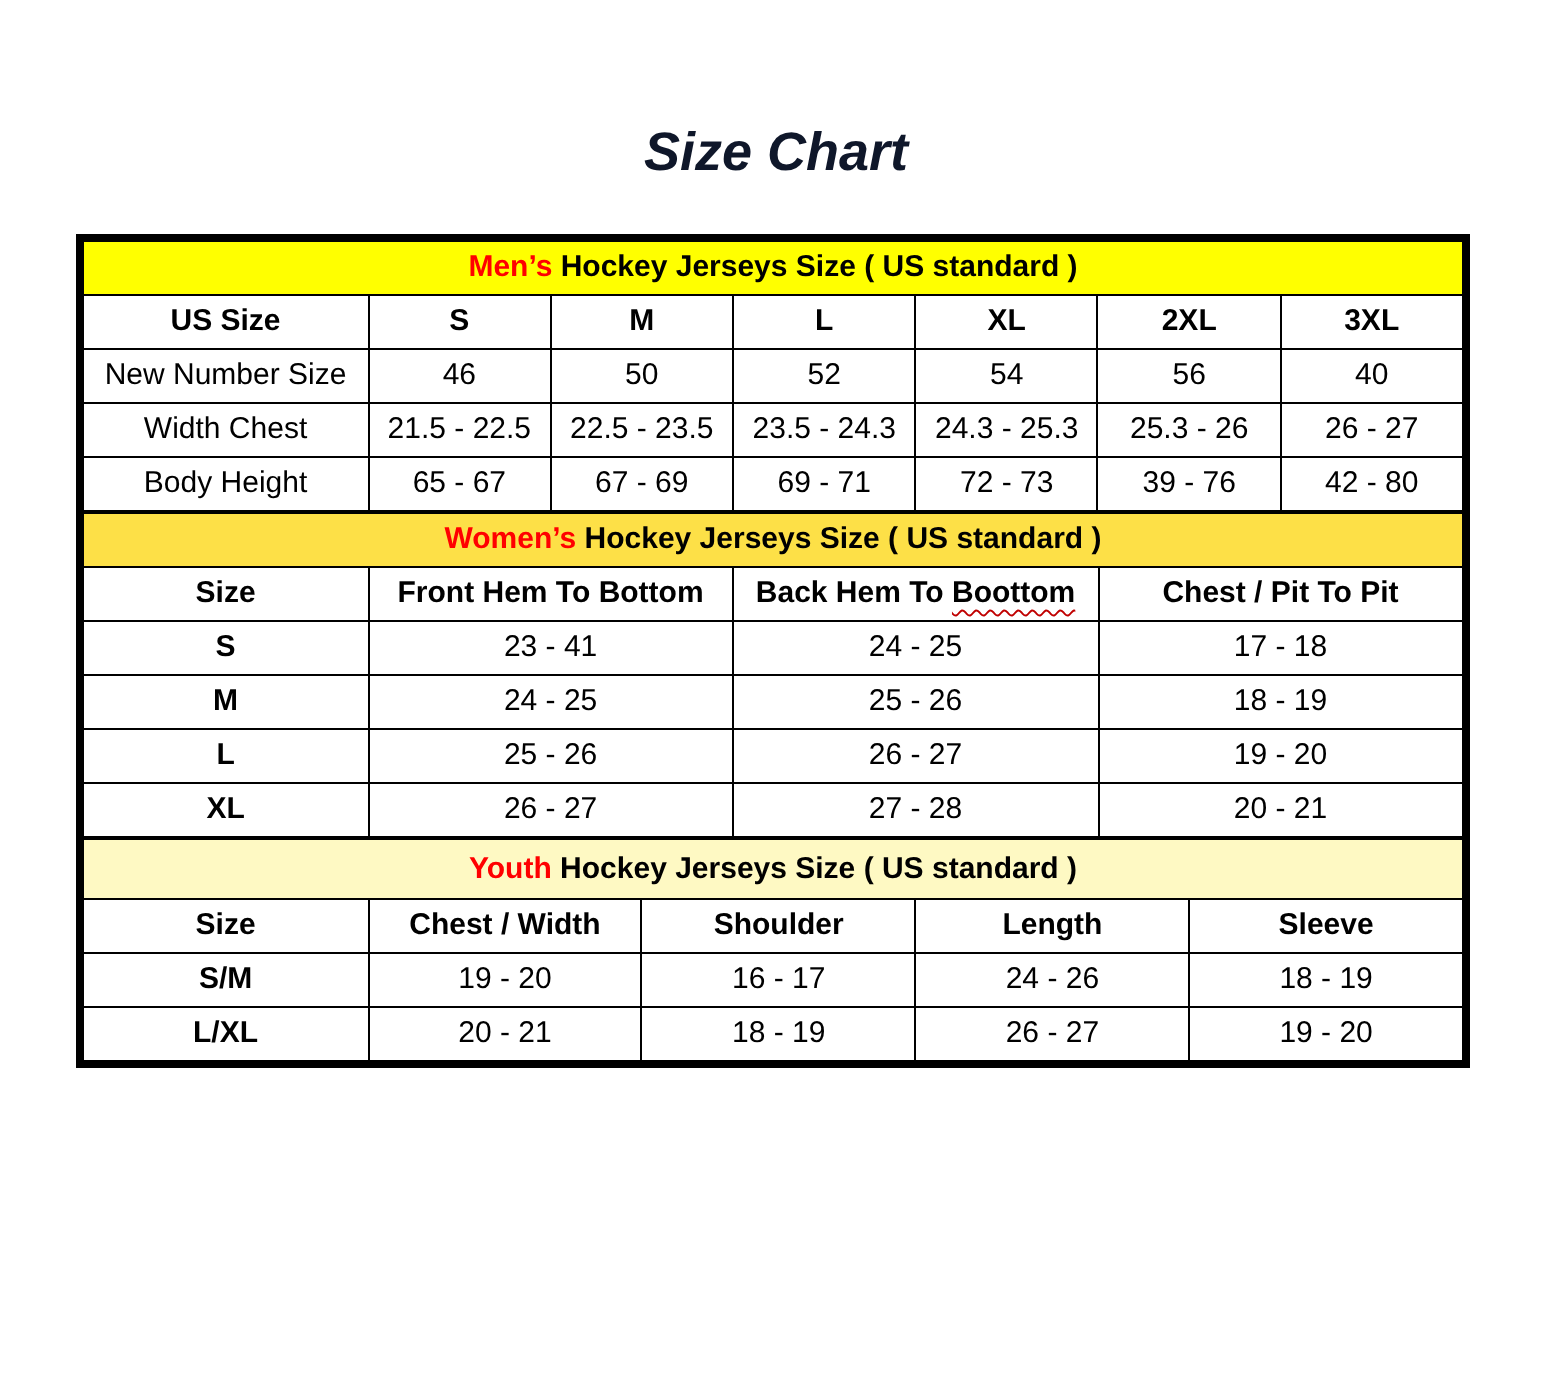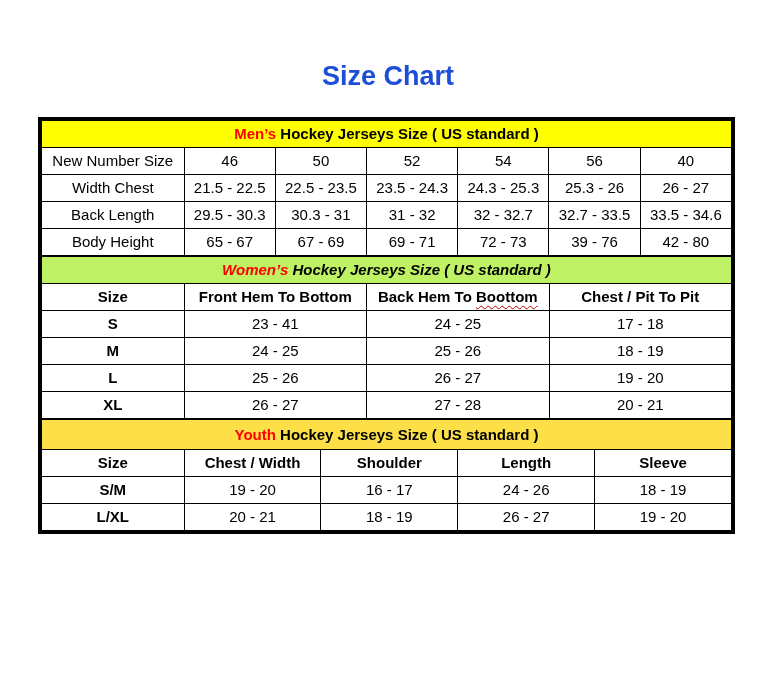--- a/index.html
+++ b/index.html
@@ -71,84 +71,84 @@
     text-decoration-style: wavy;
     text-decoration-color: #C00000;
     text-decoration-thickness: 1px;
     text-underline-offset: 3px;
   }
 </style>
 </head>
 <body>
 
 <div class="page">
-  <h1 class="title" style="color: #1d4ed8;">Size Chart</h1>
+  <h1 class="title" style="color: #0f172a; font-style: italic;">Size Chart</h1>
   <div class="sections-wrap">
       <table class="chart mens">
         <colgroup>
           <col style="width: 20.66%;">
           <col>
           <col>
           <col>
           <col>
           <col>
           <col>
         </colgroup>
         <tbody>
           <tr>
             <td colspan="7" class="banner" style="background: rgb(255, 255, 0);"><span class="hl" style="color: rgb(255, 0, 0);">Men’s</span> Hockey Jerseys Size ( US standard )</td>
+          </tr>
+          <tr>
+            <th>US Size</th>
+            <th>S</th>
+            <th>M</th>
+            <th>L</th>
+            <th>XL</th>
+            <th>2XL</th>
+            <th>3XL</th>
           </tr>
           <tr>
             <td class="row-label">New Number Size</td>
             <td>46</td>
             <td>50</td>
             <td>52</td>
             <td>54</td>
             <td>56</td>
             <td>40</td>
           </tr>
           <tr>
             <td class="row-label">Width Chest</td>
             <td>21.5 - 22.5</td>
             <td>22.5 - 23.5</td>
             <td>23.5 - 24.3</td>
             <td>24.3 - 25.3</td>
             <td>25.3 - 26</td>
             <td>26 - 27</td>
           </tr>
           <tr>
-            <td class="row-label">Back Length</td>
-            <td>29.5 - 30.3</td>
-            <td>30.3 - 31</td>
-            <td>31 - 32</td>
-            <td>32 - 32.7</td>
-            <td>32.7 - 33.5</td>
-            <td>33.5 - 34.6</td>
-          </tr>
-          <tr>
             <td class="row-label">Body Height</td>
             <td>65 - 67</td>
             <td>67 - 69</td>
             <td>69 - 71</td>
             <td>72 - 73</td>
             <td>39 - 76</td>
             <td>42 - 80</td>
           </tr>
         </tbody>
       </table>
       <table class="chart womens">
         <colgroup>
           <col style="width: 20.66%;">
           <col>
           <col>
           <col>
         </colgroup>
         <tbody>
           <tr>
-            <td colspan="4" class="banner" style="background: #bef264; font-style: italic;"><span class="hl" style="color: rgb(255, 0, 0);">Women’s</span> Hockey Jerseys Size ( US standard )</td>
+            <td colspan="4" class="banner" style="background: #fde047;"><span class="hl" style="color: rgb(255, 0, 0);">Women’s</span> Hockey Jerseys Size ( US standard )</td>
           </tr>
           <tr>
             <th>Size</th>
             <th>Front Hem To Bottom</th>
             <th>Back Hem To <span class="squiggle" style="text-decoration-color: rgb(192, 0, 0); text-align: center;">Boottom</span></th>
             <th>Chest / Pit To Pit</th>
           </tr>
           <tr>
             <td class="row-label bold">S</td>
             <td>23 - 41</td>
@@ -178,21 +178,21 @@
       <table class="chart youth">
         <colgroup>
           <col style="width: 20.66%;">
           <col>
           <col>
           <col>
           <col>
         </colgroup>
         <tbody>
           <tr>
-            <td colspan="5" class="banner" style="background: #fde047;"><span class="hl" style="color: rgb(255, 0, 0);">Youth</span> Hockey Jerseys Size ( US standard )</td>
+            <td colspan="5" class="banner" style="background: #fef9c3;"><span class="hl" style="color: rgb(255, 0, 0);">Youth</span> Hockey Jerseys Size ( US standard )</td>
           </tr>
           <tr>
             <th>Size</th>
             <th>Chest / Width</th>
             <th>Shoulder</th>
             <th>Length</th>
             <th>Sleeve</th>
           </tr>
           <tr>
             <td class="row-label bold">S/M</td>

